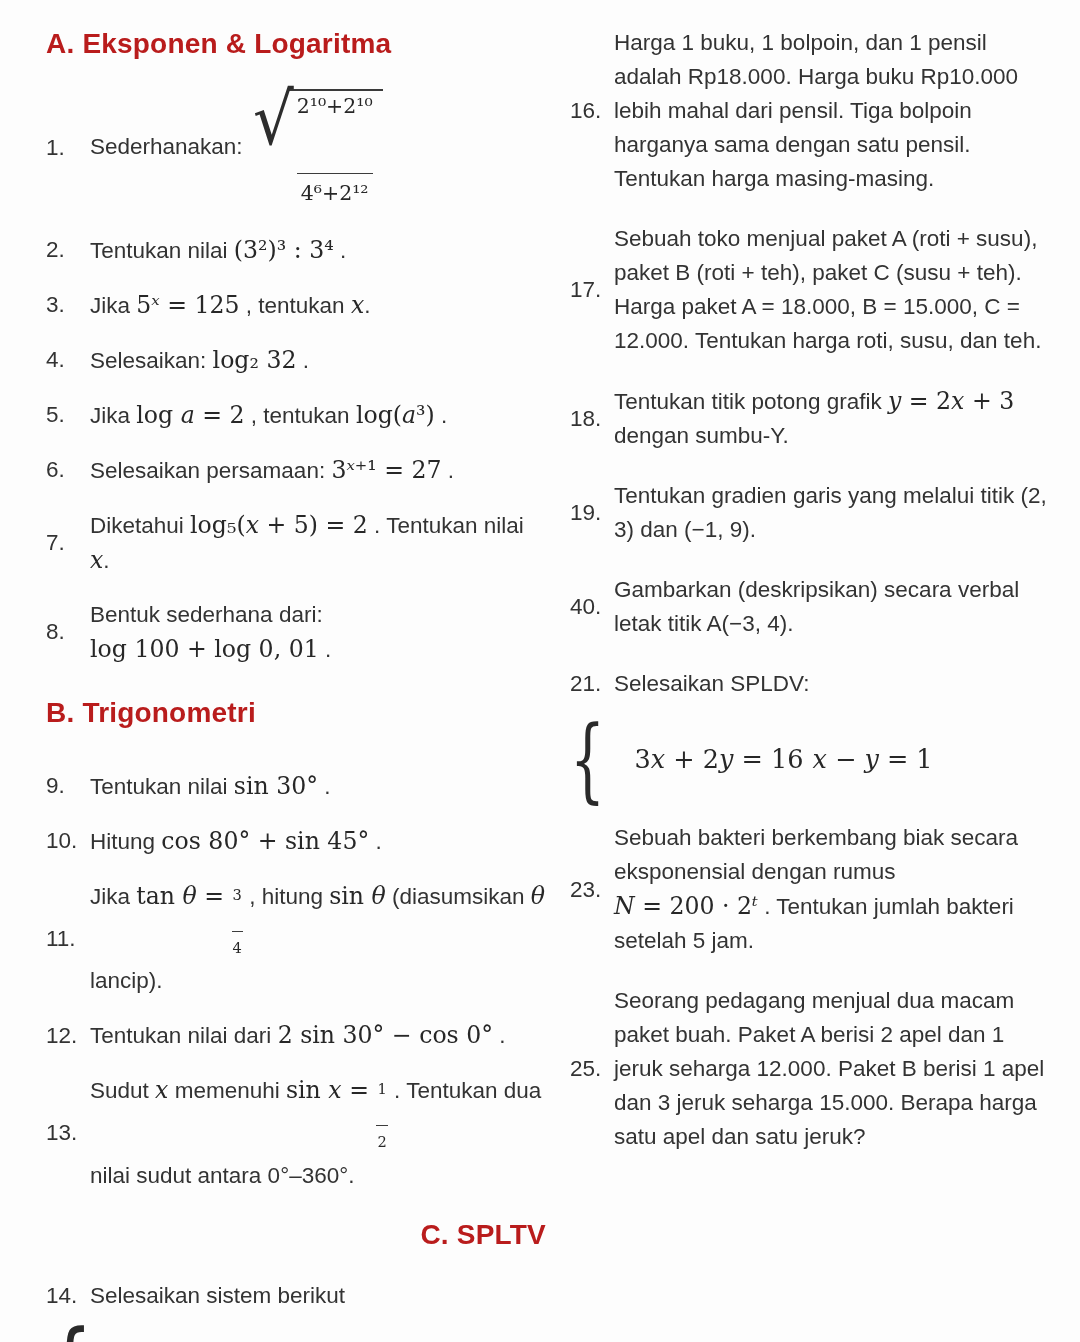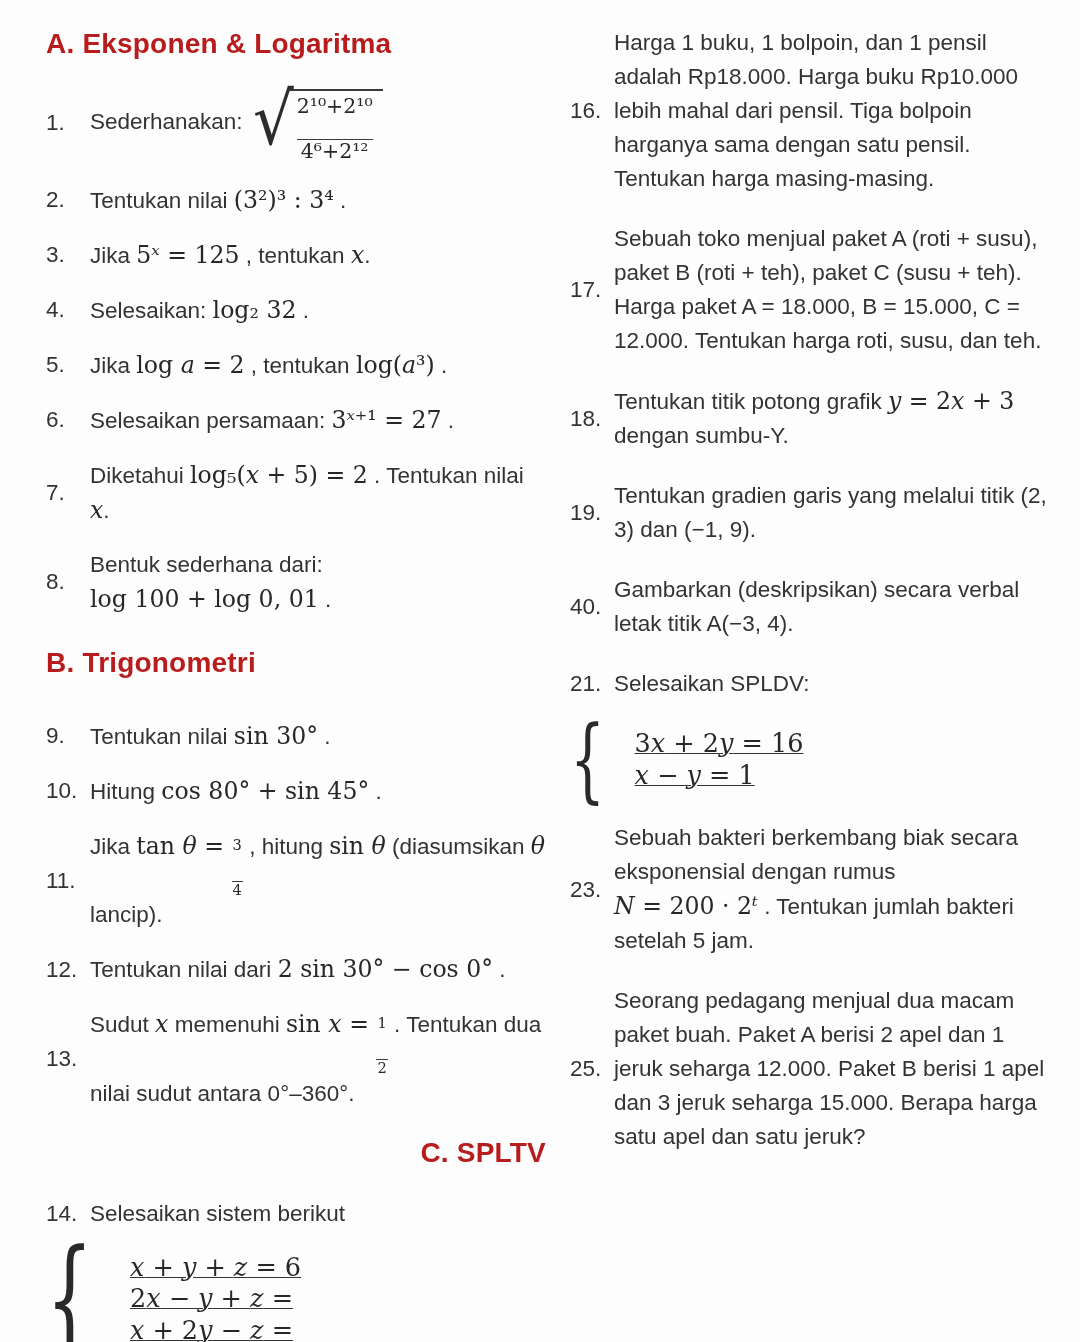--- a/index.html
+++ b/index.html
@@ -19,36 +19,36 @@
   .col-right .item{margin-bottom:26px;}
   .item .num{flex:0 0 44px;color:#333333;}
   .item .body{flex:1 1 auto;}
   .math{font-family:"DejaVu Serif",serif;font-size:1.05em;color:#272727;}
   .math i{font-style:italic;}
   .frac{
     display:inline-flex;flex-direction:column;text-align:center;
     font-family:"DejaVu Serif",serif;font-size:0.62em;line-height:1.12;
     vertical-align:0.30em;color:#272727;
   }
-  .frac .den{border-top:1.5px solid #3c3c3c;padding:0 1px;}
+  .frac .den{border-top:1.5px solid #3c3c3c;padding:8px 1px;}
   .sqrt{display:inline-flex;align-items:flex-start;vertical-align:middle;margin-left:4px;}
   .sqrt .rad{
     font-family:"DejaVu Serif",serif;font-size:64px;line-height:1;color:#2d2d2d;
     transform:scaleY(1.12);transform-origin:top;margin-right:-5px;
   }
   .sqrt .box{border-top:2.5px solid #3a3a3a;padding:4px 10px 0 8px;margin-top:5px;}
-  .sqrt .box .frac{display:flex;font-size:19.5px;vertical-align:0;}
+  .sqrt .box .frac{display:flex;font-size:19.5px;vertical-align:0;gap:34px;}
   .system{display:flex;align-items:center;margin:4px 0 28px 0;}
   .system .brace{
     font-family:"DejaVu Serif",serif;color:#2a2a2a;line-height:0.72;
     display:inline-block;
   }
   .system.s3 .brace{font-size:135px;transform:scaleX(0.55);transform-origin:left center;margin-right:-18px;}
   .system.s2 .brace{font-size:92px;transform:scaleX(0.60);transform-origin:left center;margin-right:-10px;}
-  .system .eqs{margin-left:16px;display:flex;flex-direction:column;text-decoration:underline;}
+  .system .eqs{margin-left:16px;display:flex;flex-direction:row;gap:9px;}
   .system .eq .math{font-size:25.5px;line-height:1.25;}
 </style>
 </head>
 <body>
 
 <div class="page">
   <div class="col col-left">
       <div class="heading h-a">A. Eksponen &amp; Logaritma</div>
       <div class="item">
         <span class="num">1.</span>

